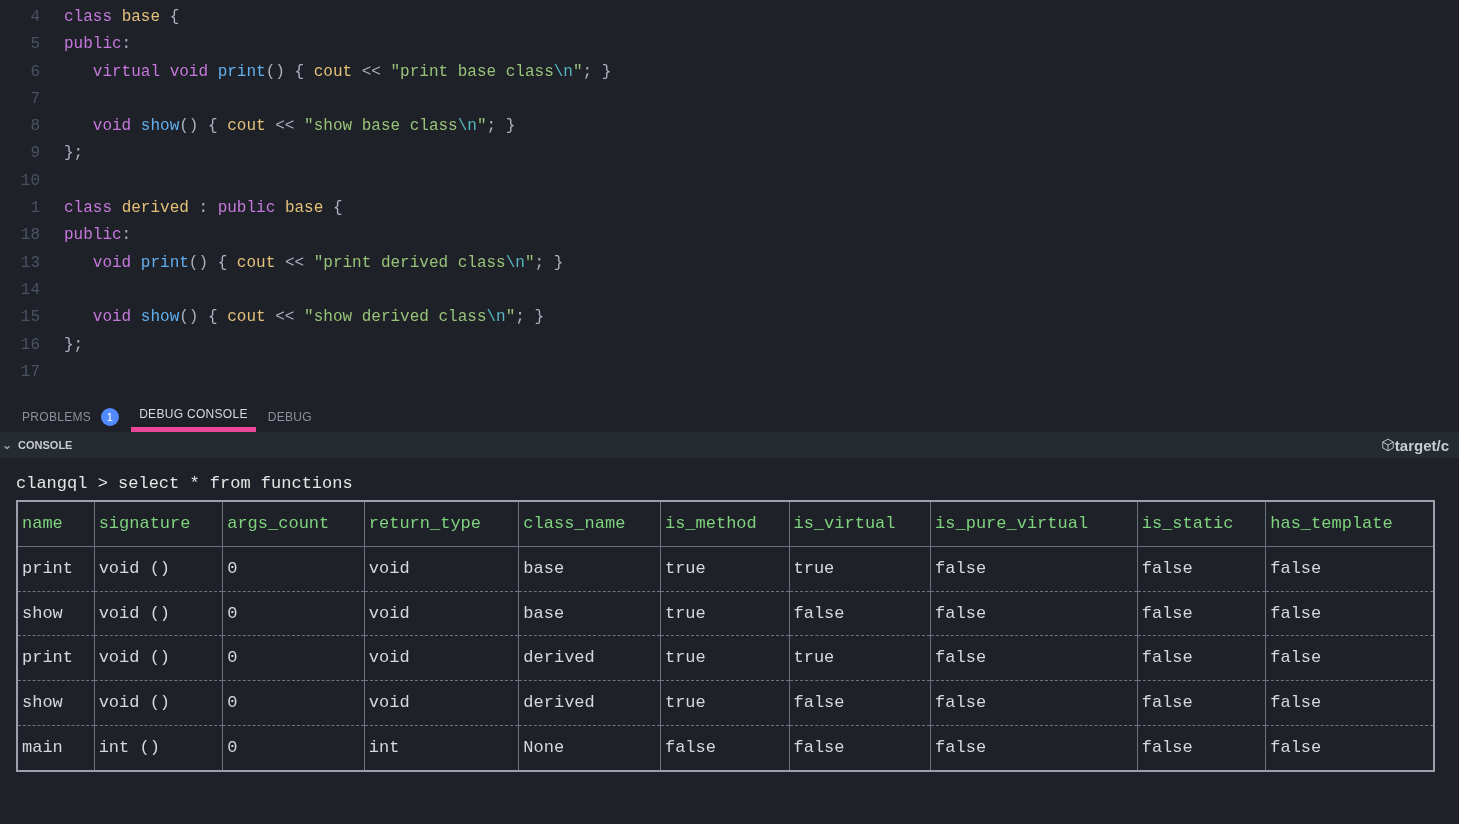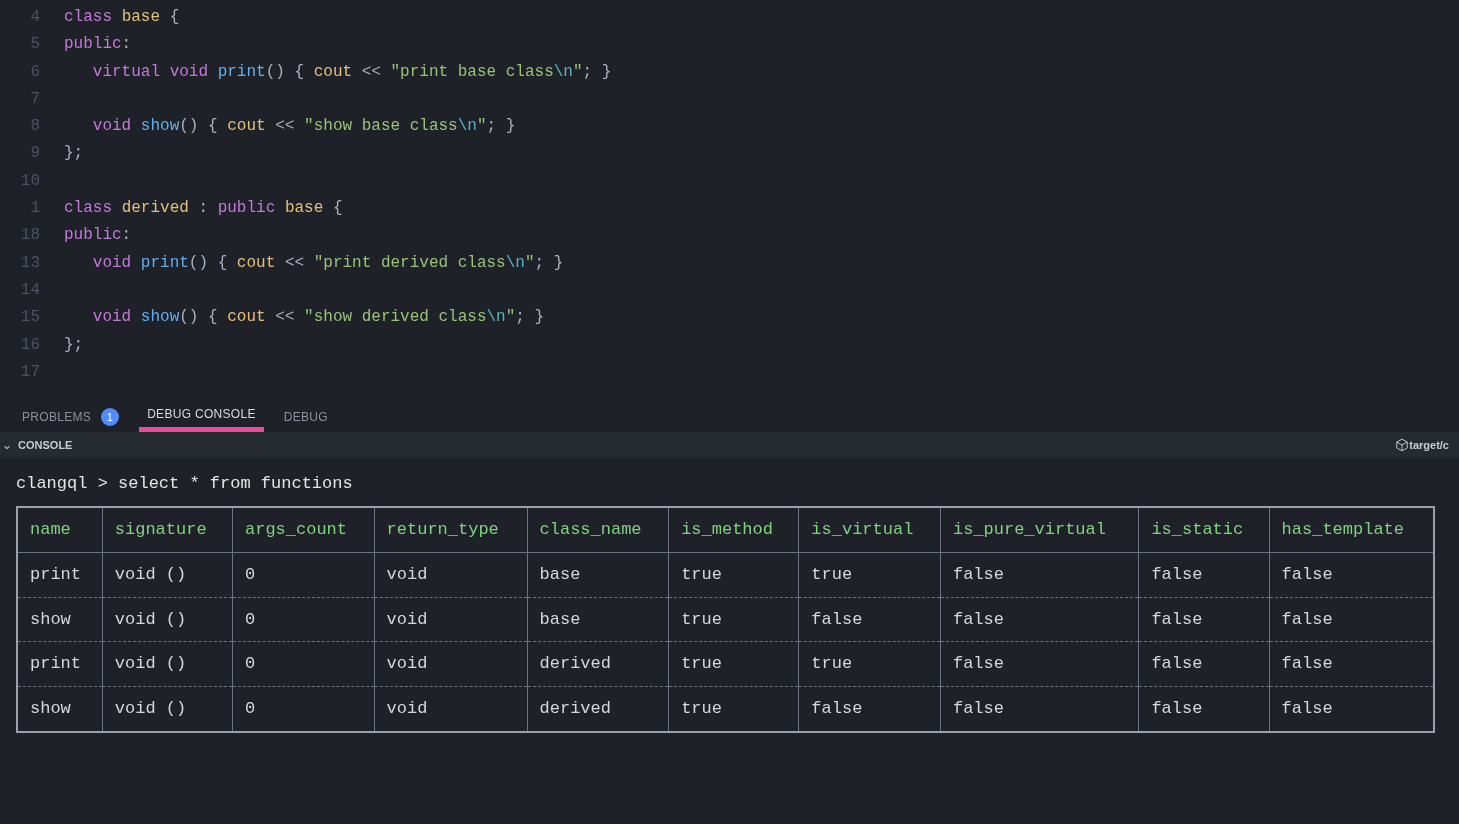--- a/index.html
+++ b/index.html
@@ -22,21 +22,21 @@
   .k  { color: #c678dd; }  
   .t  { color: #e5c07b; }  
   .f  { color: #61afef; }  
   .s  { color: #98c379; }  
   .p  { color: #abb2bf; }  
   .pub{ color: #c678dd; }
   .esc{ color: #56b6c2; }  
 
   
   .panel-tabs {
-    display: flex; align-items: center; gap: 12px;
+    display: flex; align-items: center; gap: 4px;
     padding: 4px 14px 0 14px; height: 36px;
     font-family: -apple-system, 'Segoe UI', sans-serif;
     font-size: 12px; color: #8a919c;
     border-top: 1px solid #181a1f00;
     background: #1e2127;
   }
   .panel-tab { padding: 6px 8px; cursor: pointer; letter-spacing: 0.3px; }
   .panel-tab.active { color: #d7dae0; border-bottom: 6px solid #ec4899; }
   .badge {
     background: #528bff; color: #fff; border-radius: 10px;
@@ -46,41 +46,41 @@
 
   
   .term-hdr {
     display:flex; align-items:center; justify-content: space-between;
     padding: 2px 10px 2px 2px; height: 26px;
     background: #262a31; color: #c8ccd4;
     font-family: -apple-system,'Segoe UI',sans-serif; font-size: 11px; font-weight:600;
   }
   .term-hdr .left { display:flex; align-items:center; gap:6px; }
   .chev { color:#9aa1ad; font-size:12px; }
-  .term-right { display:flex; align-items:center; gap:0; color:#c8ccd4; font-size:11px; }
+  .term-right { display:flex; align-items:center; gap:0; color:#c8ccd4; font-size:15px; }
   .cube-ico { width:14px; height:14px; }
 
   
   .terminal {
     flex: 1; background:#1e2127; padding: 14px 14px 14px 16px; overflow:hidden;
     font-size: 17px; line-height: 1.4;
   }
-  .prompt { color:#e6e6e6; margin-bottom: 10px; }
+  .prompt { color:#e6e6e6; margin-bottom: 4px; }
   .prompt .cmd { color:#e6e6e6; }
   .prompt .sep { color:#e6e6e6; }
 
   
   table.result {
     border-collapse: collapse; width: calc(100% - 10px);
     color: #d4d8df;
     font-size: 17px;
   }
   table.result th, table.result td {
     border: 1px dashed #6c7380;
-    padding: 10px 12px;
+    padding: 10px 4px;
     text-align: left;
     white-space: nowrap;
   }
   table.result thead th {
     color: #7fd37f;
     border-top: 2px solid #9aa1ad;
     border-bottom-style: solid;
     border-left-style: solid;
     border-right-style: solid;
     font-weight: normal;
@@ -209,15 +209,27 @@
           <td>void ()</td>
           <td>0</td>
           <td>void</td>
           <td>derived</td>
           <td>true</td>
           <td>false</td>
           <td>false</td>
           <td>false</td>
           <td>false</td>
         </tr>
+        <tr>
+          <td>main</td>
+          <td>int ()</td>
+          <td>0</td>
+          <td>int</td>
+          <td>None</td>
+          <td>false</td>
+          <td>false</td>
+          <td>false</td>
+          <td>false</td>
+          <td>false</td>
+        </tr>
       </tbody>
   </table>
 </div>
 
 </body></html>

